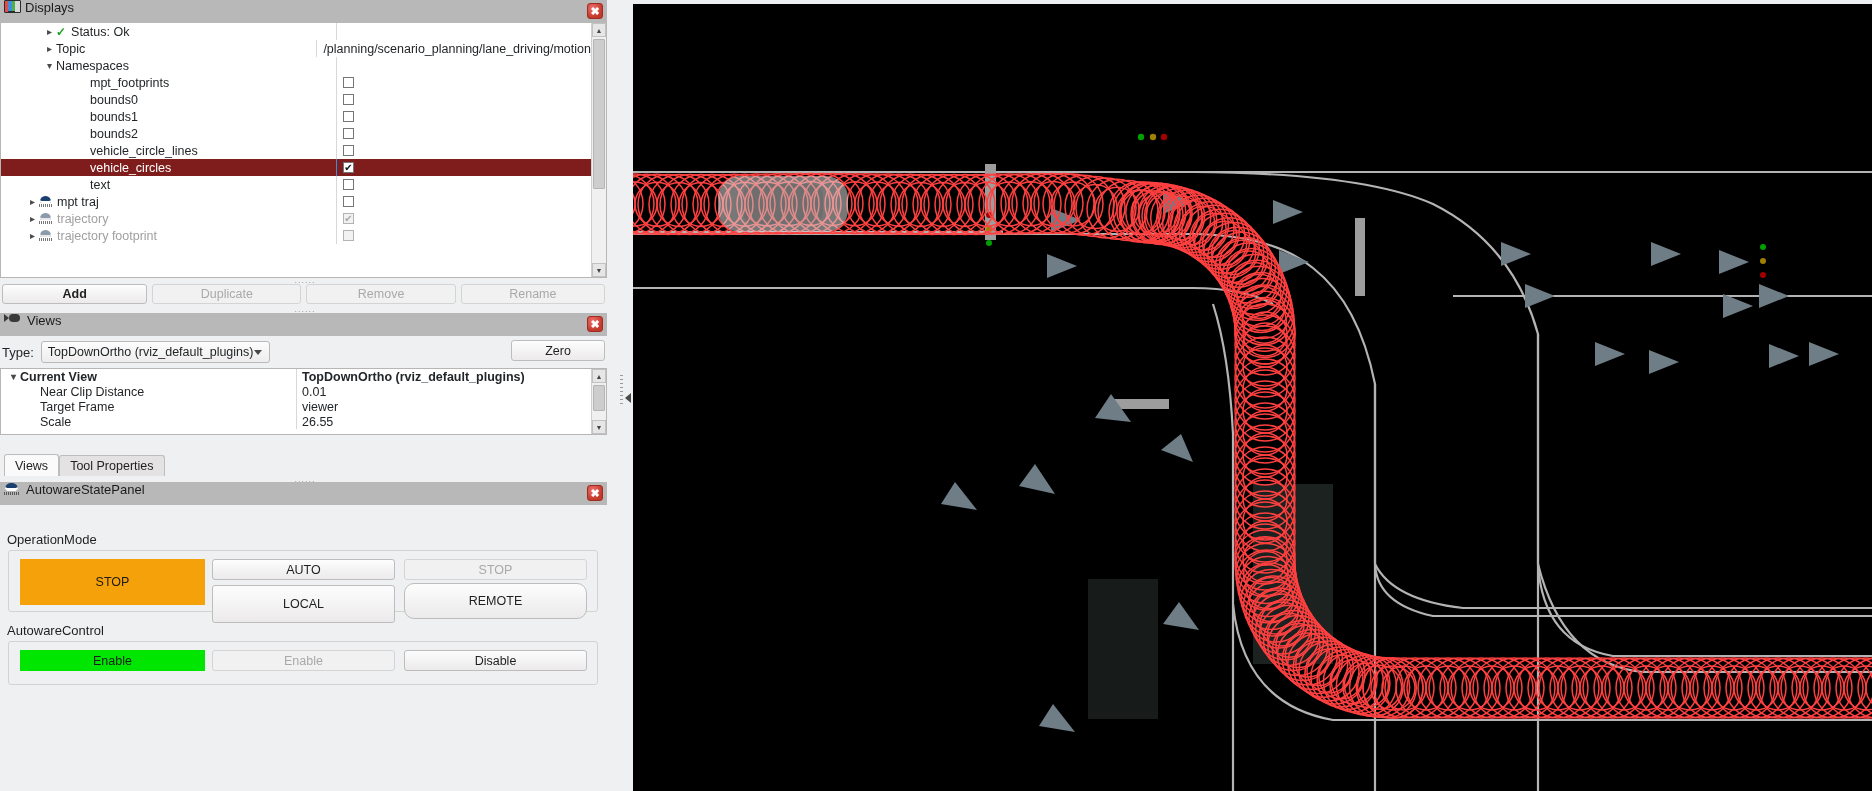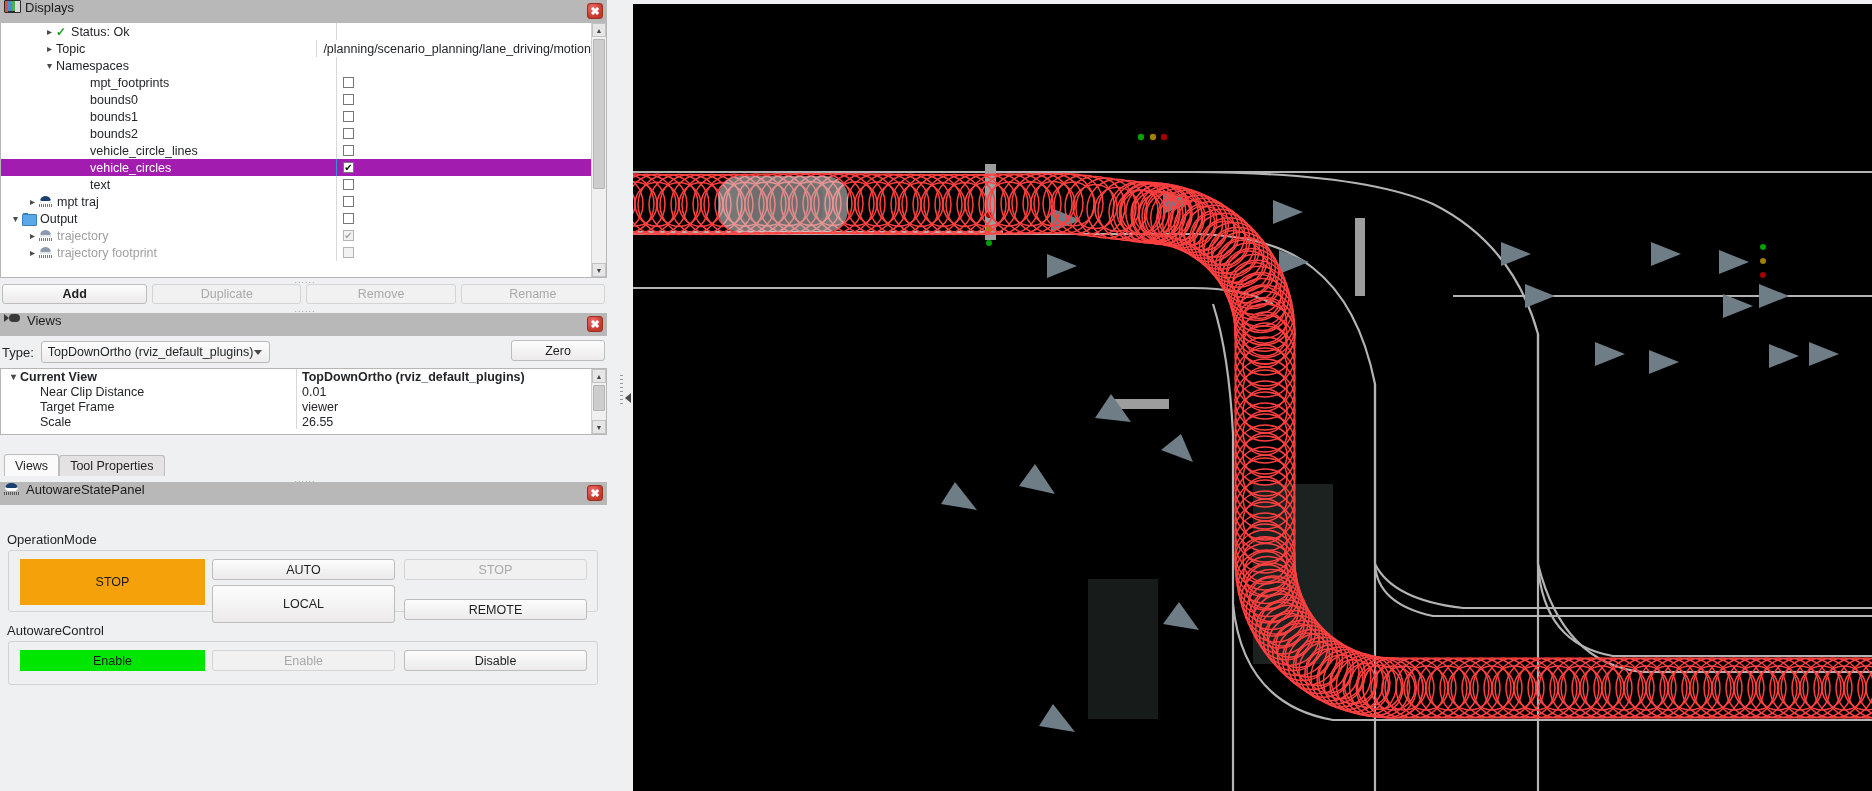--- a/index.html
+++ b/index.html
@@ -75,21 +75,21 @@
   .tree-wrap {
     position:absolute; left:0; top:23px; width:607px; height:255px;
     background:#fff; border:1px solid #b6b6b6; border-top:none;
     display:flex;
   }
   .tree-cols { flex:1 1 auto; position:relative; overflow:hidden; }
   .tree-row {
     height:17px; display:flex; align-items:center; font-size:12.5px;
     position:relative;
   }
-  .tree-row.selected { background:#a21caf; color:#fff;align-items:flex-end; }
+  .tree-row.selected { background:#7f1d1d; color:#fff;align-items:flex-end; }
   .tree-row .col-name {
     width:336px; display:flex; align-items:center; height:17px;
     border-right:1px solid #d8d8d8;
     overflow:hidden; white-space:nowrap;
   }
   .tree-row.selected .col-name { border-right-color:#3c8ddc; }
   .tree-row .col-value {
     flex:1 1 auto; display:flex; align-items:center; padding-left:6px;
     height:17px; overflow:hidden; white-space:nowrap; font-size:12.5px;
   }
@@ -342,31 +342,20 @@
               <span class="arrow r"></span>
               <span class="nodeicon aw"></span>
               <span>mpt traj</span>
             </div>
             <div class="col-value">
               <span class="cbox"></span>
             </div>
           </div>
           <div class="tree-row">
             <div class="col-name">
-              <span style="flex: 0 0 8px;"></span>
-              <span class="arrow d"></span>
-              <span class="nodeicon folder"></span>
-              <span>Output</span>
-            </div>
-            <div class="col-value">
-              <span class="cbox"></span>
-            </div>
-          </div>
-          <div class="tree-row">
-            <div class="col-name">
               <span style="flex: 0 0 25px;"></span>
               <span class="arrow r"></span>
               <span class="nodeicon aw dim"></span>
               <span class="disabled-text">trajectory</span>
             </div>
             <div class="col-value">
               <span class="cbox dim">✔</span>
             </div>
           </div>
           <div class="tree-row">
@@ -480,21 +469,21 @@
 
     <div class="aw-body">
 
       <div class="section-label" style="position:absolute;left:7px;top:27px;">OperationMode</div>
 
       <div class="groupbox" style="position:absolute;left:8px;top:45px;width:590px;height:62px;">
         <div class="big-state orange" style="position:absolute;left:11px;top:8px;width:185px;height:46px;">STOP</div>
         <div class="qbtn" id="om-btn-0" style="position:absolute;left:203px;top:8px;width:183px;height:21px;">AUTO</div>
         <div class="qbtn dim" id="om-btn-1" style="position:absolute;left:395px;top:8px;width:183px;height:21px;">STOP</div>
         <div class="qbtn" id="om-btn-2" style="position:absolute;left:203px;top:34px;width:183px;height:38px;">LOCAL</div>
-        <div class="qbtn" id="om-btn-3" style="position:absolute;left:395px;top:48px;width:183px;height:21px;">REMOTE</div>
+        <div class="qbtn" id="om-btn-3" style="position:absolute;left:395px;top:32px;width:183px;height:36px;border-radius:10px;">REMOTE</div>
       </div>
 
       <div class="section-label" style="position:absolute;left:7px;top:118px;">AutowareControl</div>
 
       <div class="groupbox" style="position:absolute;left:8px;top:136px;width:590px;height:44px;">
         <div class="big-state green" style="position:absolute;left:11px;top:8px;width:185px;height:21px;">Enable</div>
         <div class="qbtn dim" id="ac-btn-0" style="position:absolute;left:203px;top:8px;width:183px;height:21px;">Enable</div>
         <div class="qbtn" id="ac-btn-1" style="position:absolute;left:395px;top:8px;width:183px;height:21px;">Disable</div>
       </div>
     </div>

